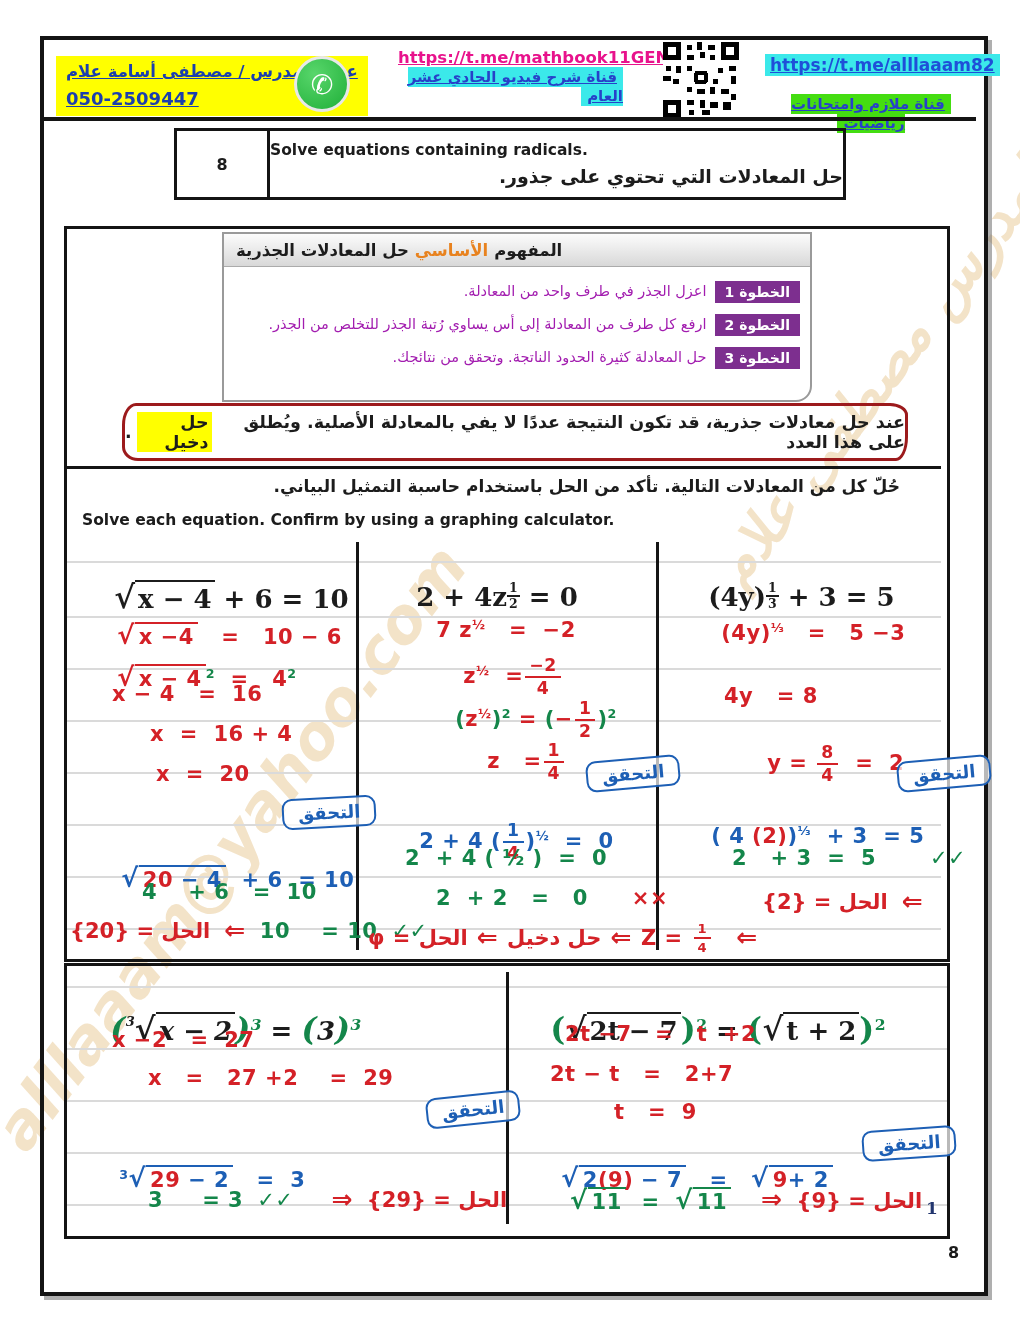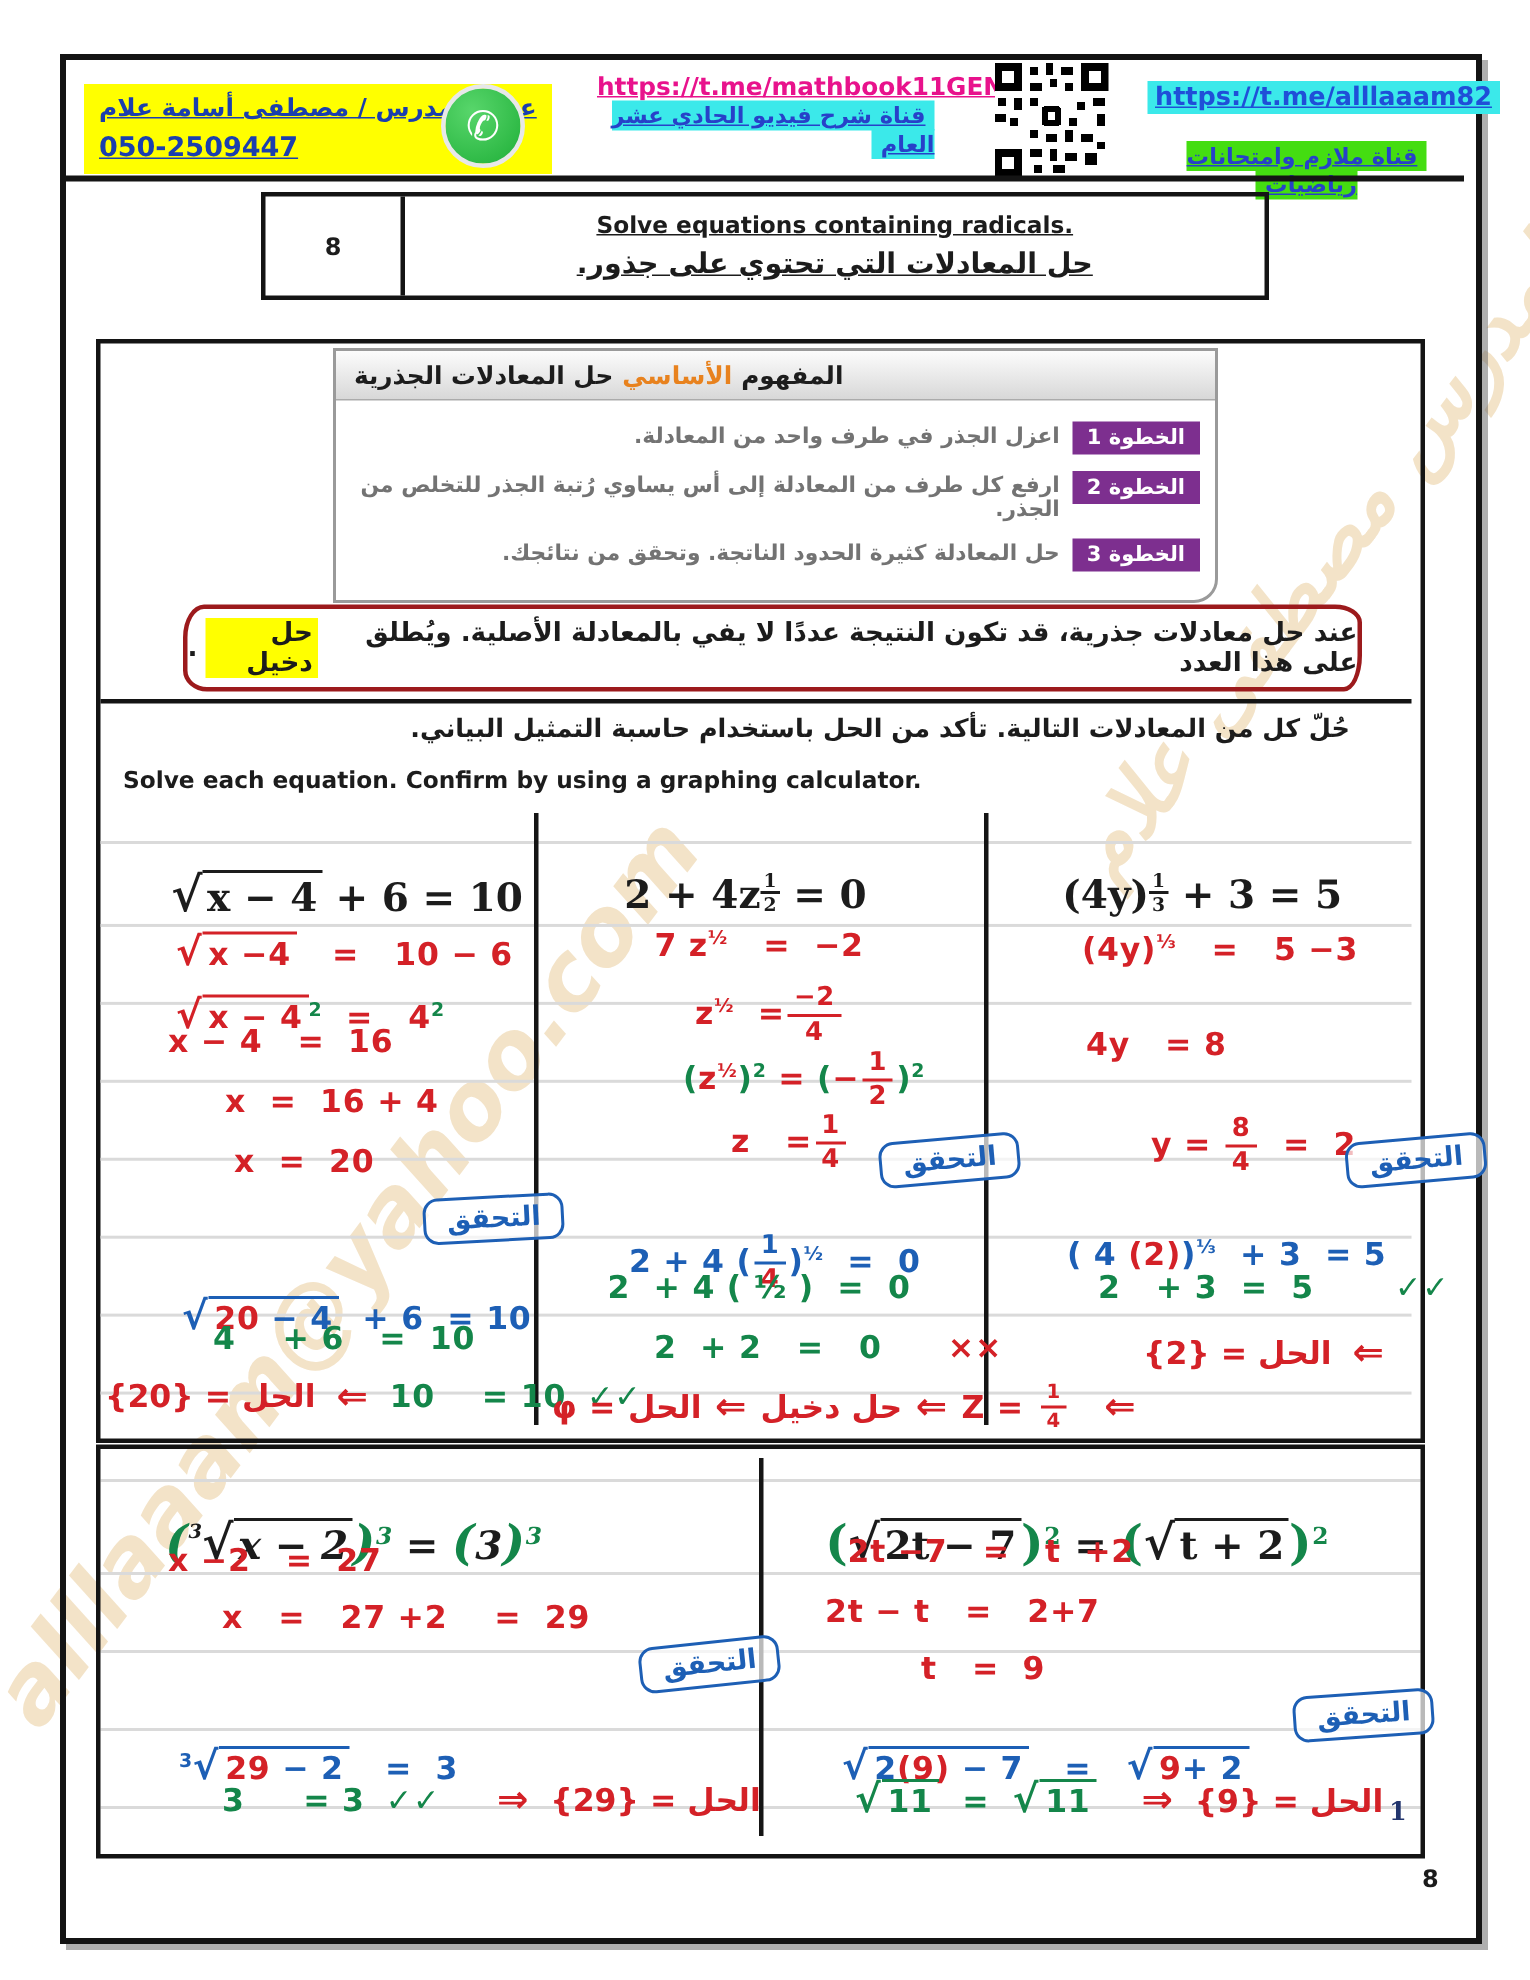--- a/index.html
+++ b/index.html
@@ -19,38 +19,38 @@
       display:flex;align-items:center;justify-content:center;color:#fff;font-size:27px;border:3px solid #e8e8e8;}
   .tg1{color:#e8128c;font-weight:700;font-size:16.5px;text-decoration:underline;font-family:"DejaVu Sans",sans-serif;}
   .cap1{background:#3be9ea;color:#2741c9;font-weight:700;font-size:15px;padding:1px 6px;text-decoration:underline;direction:rtl;}
   .tg2{background:#3be9ea;color:#1f4fd8;font-weight:700;font-size:17px;text-decoration:underline;padding:1px 5px;}
   .cap2{background:#44dd11;color:#2741c9;font-weight:700;font-size:15px;padding:1px 6px;text-decoration:underline;direction:rtl;}
   .hr1{background:#141414;}
   
   .titlebox{border:3px solid #141414;display:flex;}
   .titlebox .num{width:90px;border-right:3px solid #141414;display:flex;align-items:center;justify-content:center;
                  font-weight:700;font-size:16px;}
-  .titlebox .tt{flex:1;display:flex;flex-direction:column;align-items:center;justify-content:center;gap:6px;text-decoration:underline;}
+  .titlebox .tt{flex:1;display:flex;flex-direction:column;justify-content:center;gap:6px;}
   .titlebox .en{font-weight:700;font-size:15.5px;}
   .titlebox .ar{font-size:19px;font-weight:600;direction:rtl;}
   
   .mainbox{border:3px solid #141414;}
   .ruled{background-image:repeating-linear-gradient(180deg,transparent 0 50px,#dadada 50px 52px);
          background-position:0 32px;}
   .vline{background:#151515;width:3px;}
   
   .concept{border:2px solid #9a9a9a;background:#fff;border-radius:0 0 16px 0;}
   .concept-head{height:32px;background:linear-gradient(#fcfcfc,#d8d8d8);border-bottom:1.5px solid #ababab;
                 display:flex;align-items:center;justify-content:flex-end;direction:rtl;padding:0 12px;gap:6px;
                 font-weight:700;font-size:16.5px;}
   .orange{color:#e8821e;}
   .steps{padding:14px 10px 0 6px;}
   .step{display:flex;direction:rtl;align-items:flex-start;gap:8px;margin-bottom:11px;}
   .step-badge{background:#7d2f8f;color:#fff;font-weight:700;font-size:14px;padding:3px 10px;white-space:nowrap;}
-  .step-text{font-size:14.5px;font-weight:700;color:#737373;padding-top:2px;direction:rtl;}
+  .step-text{font-size:14.5px;font-weight:400;color:#a21caf;padding-top:2px;direction:rtl;}
   
   .warn{border:3px solid #9c1a1c;border-radius:14px 18px 12px 16px / 22px 12px 24px 14px;
         display:flex;align-items:center;justify-content:center;direction:rtl;gap:5px;
         font-weight:700;font-size:17.5px;}
   .hl{background:#ffff00;padding:0 3px;}
   .dir-ar{direction:rtl;text-align:right;font-weight:700;font-size:17px;}
   .dir-en{font-weight:700;font-size:15.5px;}
   
   .printed{font-family:"DejaVu Serif",serif;font-weight:700;font-size:26px;color:#1c1c1c;white-space:pre;}
   .prad{border-top:2.5px solid #1c1c1c;padding:2px 3px 0;}

